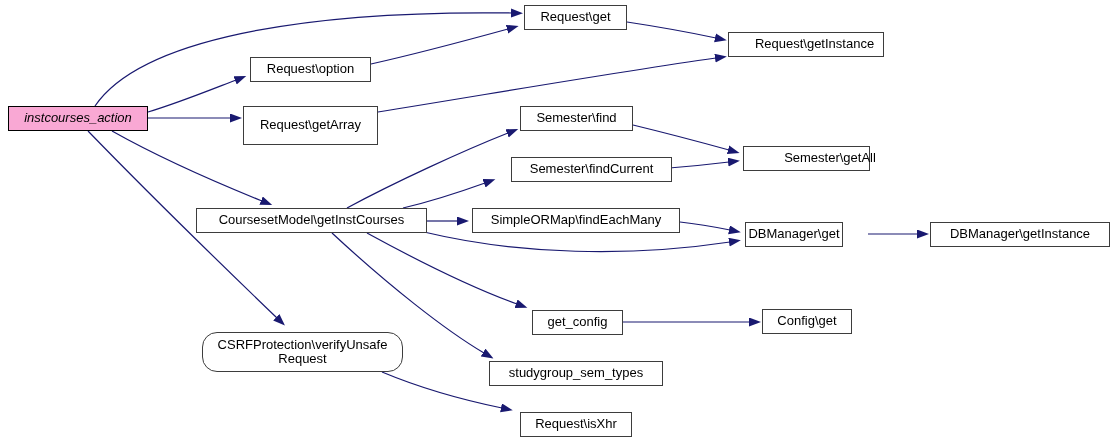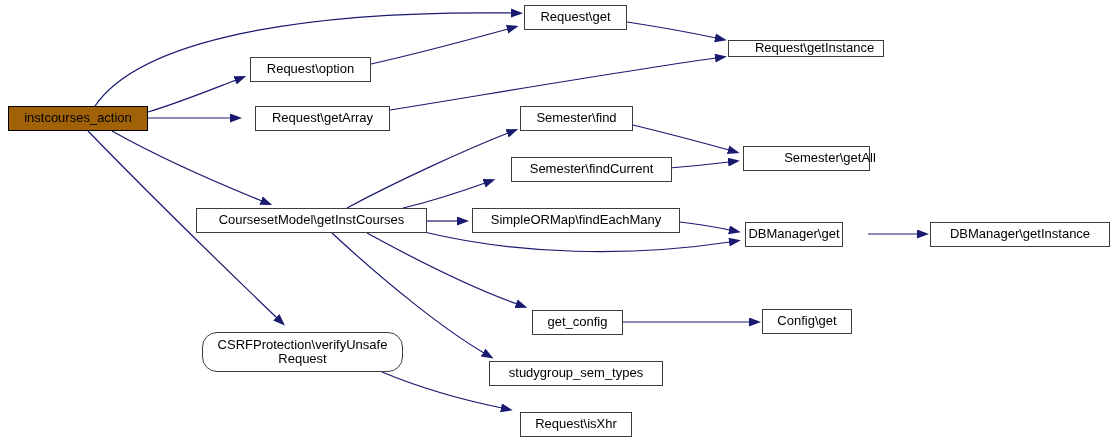--- a/index.html
+++ b/index.html
@@ -20,23 +20,24 @@
     color:#000000;
     font-size:13px;
     display:flex;
     align-items:center;
     justify-content:center;
     white-space:nowrap;
     cursor:pointer;
     line-height:1.1;
   }
   .node.main {
-    background:#a16207;
+    background:#f9a8d4;
     border:1.7px solid #000000;
     cursor:default;
+    font-style:italic;
   }
   .node.twoline { flex-direction:column; justify-content:center;border-radius:15px; }
 </style>
 </head>
 <body>
 
 <div class="canvas">
 
   <svg class="edge-layer">
     <defs>
@@ -63,25 +64,25 @@
     <path class="edge" d="M 680,222 C 698,224 715,227 730,230" marker-end="url(#arrow)"></path>
     <path class="edge" d="M 868,234 L 918,234" marker-end="url(#arrow)"></path>
     <path class="edge" d="M 623,322 L 750,322" marker-end="url(#arrow)"></path>
     <path class="edge" d="M 382,372 C 425,390 468,401 502,408" marker-end="url(#arrow)"></path>
   </svg>
 
   <div class="node main" style="left:8px; top:106px; width:140px; height:25px;">instcourses_action</div>
 
   <div class="node" style="left:250px; top:57px; width:121px; height:25px;">Request\option</div>
 
-  <div class="node" style="left:255px; top:106px; width:135px; height:25px;">Request\getArray</div>
+  <div class="node" style="left:243px; top:106px; width:135px; height:39px;">Request\getArray</div>
 
   <div class="node" style="left:524px; top:5px; width:103px; height:25px;">Request\get</div>
 
-  <div class="node" style="left:728px; top:40px; width:156px; height:17px;padding-left:17px;">Request\getInstance</div>
+  <div class="node" style="left:728px; top:32px; width:156px; height:25px;padding-left:17px;">Request\getInstance</div>
 
   <div class="node" style="left:520px; top:106px; width:113px; height:25px;">Semester\find</div>
 
   <div class="node" style="left:497px; top:157px; width:161px; height:25px;margin-left:14px;">Semester\findCurrent</div>
 
   <div class="node" style="left:743px; top:146px; width:127px; height:25px;padding-left:47px;">Semester\getAll</div>
 
   <div class="node" style="left:196px; top:208px; width:231px; height:25px;">CoursesetModel\getInstCourses</div>
 
   <div class="node" style="left:472px; top:208px; width:208px; height:25px;">SimpleORMap\findEachMany</div>

